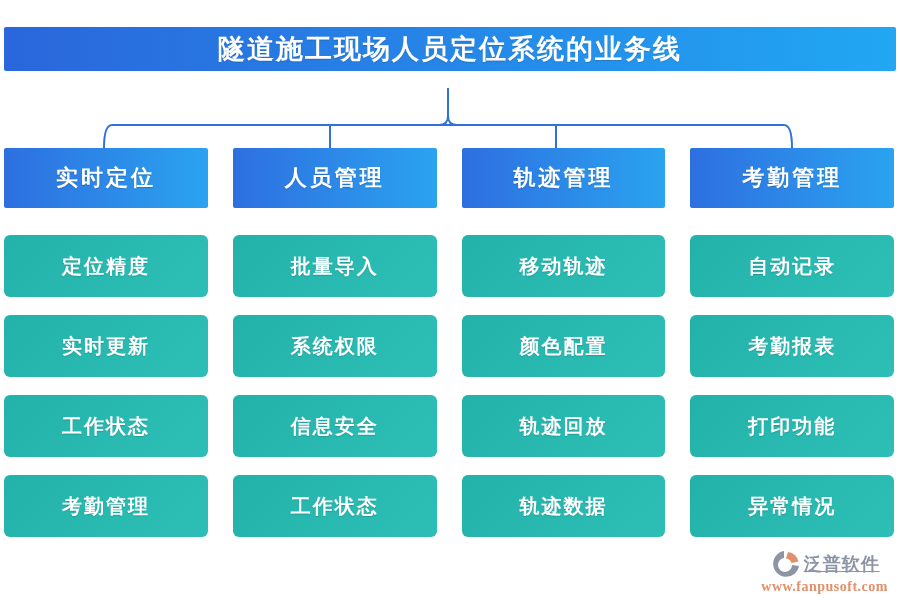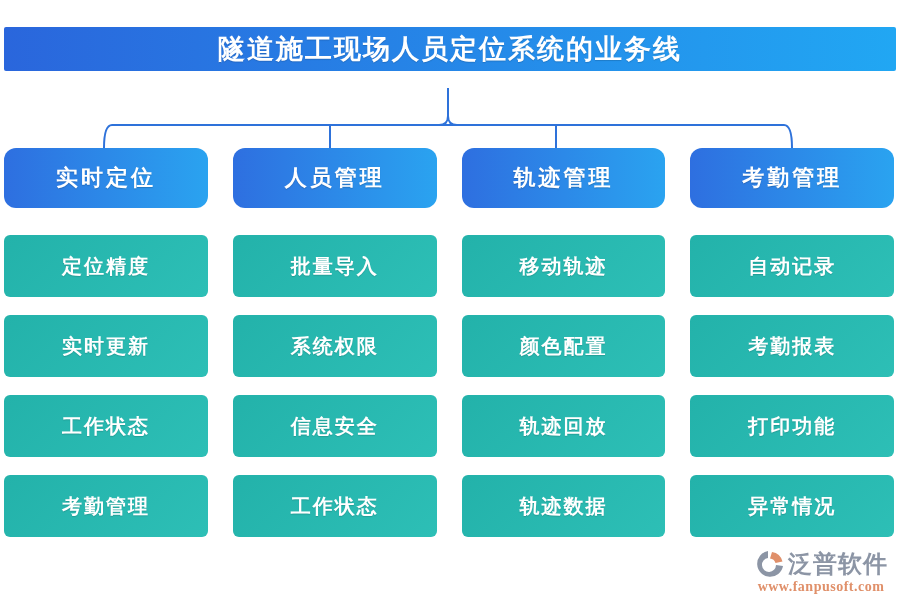--- a/index.html
+++ b/index.html
@@ -18,36 +18,36 @@
     background:linear-gradient(90deg,var(--banner-start),var(--banner-end));
     display:flex;align-items:center;justify-content:center;border-radius:2px;}
   .banner span{color:#fff;font-size:27px;font-weight:bold;letter-spacing:2px;
     text-shadow:0 1px 1px rgba(0,0,0,.15);}
 
   .connector{position:absolute;left:0;top:88px;width:900px;height:60px;}
 
   .columns{position:absolute;left:4px;top:148px;width:890px;
     display:grid;grid-template-columns:repeat(4,1fr);column-gap:25px;}
   .col{display:flex;flex-direction:column;}
-  .col-header{height:60px;border-radius:12px;
+  .col-header{height:60px;border-radius:2px;
     background:linear-gradient(90deg,var(--header-start),var(--header-end));
     display:flex;align-items:center;justify-content:center;}
   .col-header span{color:#fff;font-size:22px;font-weight:bold;letter-spacing:3px;
     text-shadow:0 1px 1px rgba(0,0,0,.18);}
   .col-items{display:flex;flex-direction:column;gap:18px;margin-top:27px;}
   .item{height:62px;border-radius:6px;
     background:linear-gradient(135deg,var(--item-teal-dark),var(--item-teal));
     display:flex;align-items:center;justify-content:center;}
   .item span{color:#fff;font-size:20px;font-weight:bold;letter-spacing:2px;
     text-shadow:0 1px 1px rgba(0,0,0,.15);}
 
   .footer{position:absolute;right:12px;top:548px;display:flex;flex-direction:column;
     align-items:center;}
   .footer .row1{display:flex;align-items:center;gap:2px;}
-  .footer .brand{font-size:24px;font-weight:bold;color:var(--brand-gray);letter-spacing:1px;}
+  .footer .brand{font-size:18px;font-weight:bold;color:var(--brand-gray);letter-spacing:1px;text-decoration:underline;}
   .footer .url{font-size:14px;font-weight:bold;color:var(--brand-orange);margin-top:-1px;letter-spacing:.5px;}
 </style>
 </head>
 <body>
 
 <div class="canvas">
 
   <div class="banner">
     <span>隧道施工现场人员定位系统的业务线</span>
   </div>

